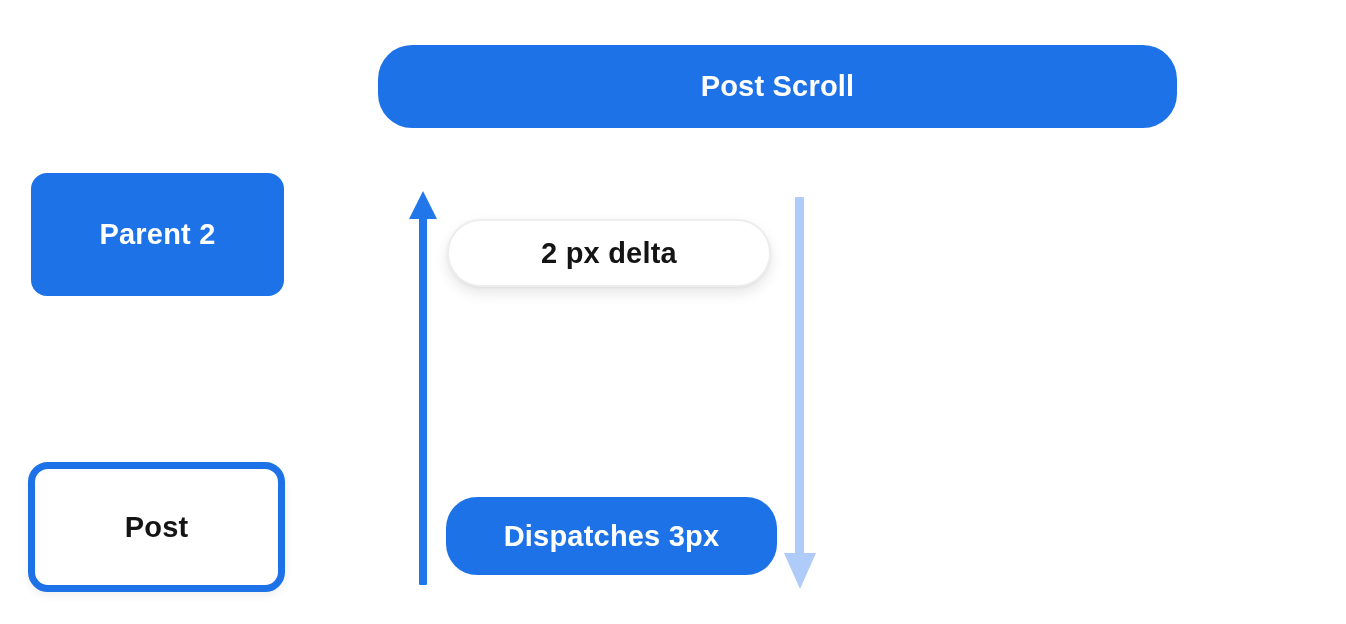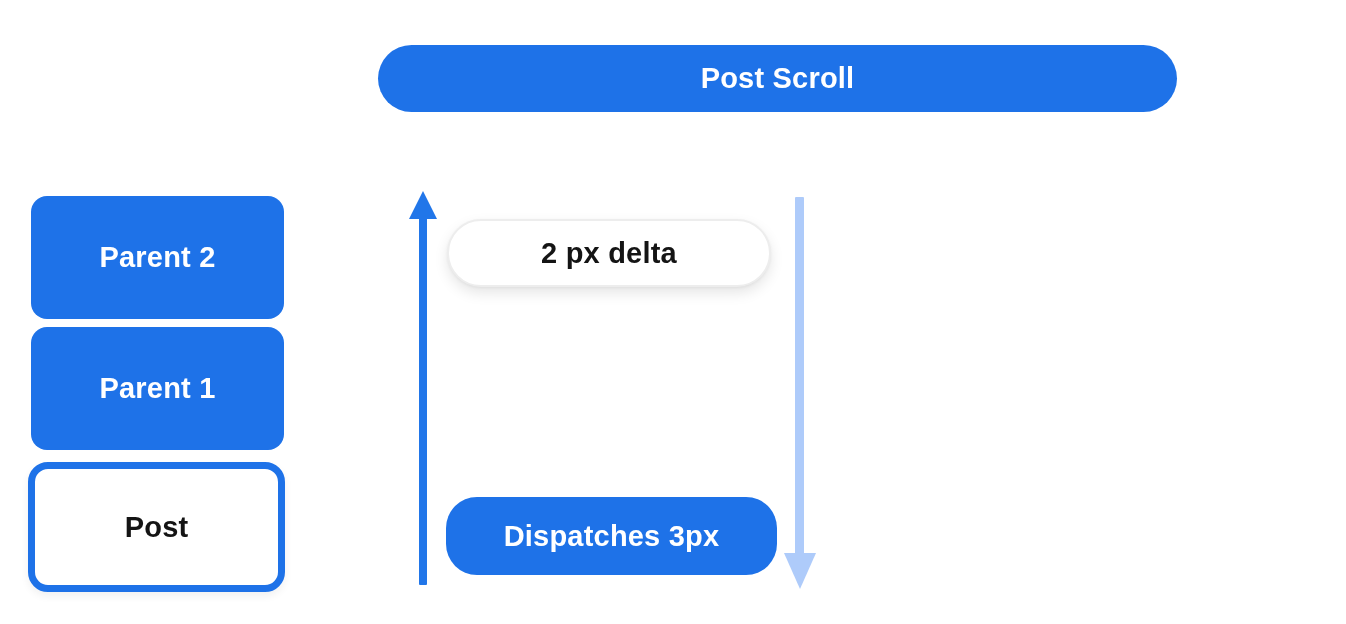--- a/index.html
+++ b/index.html
@@ -21,33 +21,33 @@
     align-items: center;
     justify-content: center;
     box-sizing: border-box;
     font-weight: 700;
     font-size: 29px;
     letter-spacing: 0.2px;
     white-space: nowrap;
   }
   .title-pill {
     left: 378px; top: 45px;
-    width: 799px; height: 67px;
+    width: 799px; height: 83px;
     border-radius: 34px;
     background: var(--blue, #1a73e8);
     color: var(--text-on-blue, #ffffff);
   }
   .parent-box {
     left: 31px;
     width: 253px; height: 123px;
     border-radius: 16px;
     background: var(--blue, #1a73e8);
     color: var(--text-on-blue, #ffffff);
   }
-  .parent-2 { top: 196px; }
+  .parent-2 { top: 173px; }
   .parent-1 { top: 327px; }
   .child-box {
     left: 28px; top: 462px;
     width: 257px; height: 130px;
     border-radius: 20px;
     background: #ffffff;
     border: 7px solid var(--blue, #1a73e8);
     color: var(--text-dark, #111111);
     box-shadow: 0 4px 8px rgba(0,0,0,0.06);
   }
@@ -91,23 +91,20 @@
     </g>
   </svg>
 
   <div class="pill title-pill">
     <span>Post Scroll</span>
   </div>
 
   <div class="box parent-box parent-2">
     <span>Parent 2</span>
   </div>
-  <div class="box parent-box parent-1">
-    <span>Parent 1</span>
-  </div>
   <div class="box child-box">
     <span>Post</span>
   </div>
 
   <div class="pill delta-pill">
     <span>2 px delta</span>
   </div>
   <div class="pill dispatch-pill">
     <span>Dispatches 3px</span>
   </div>

